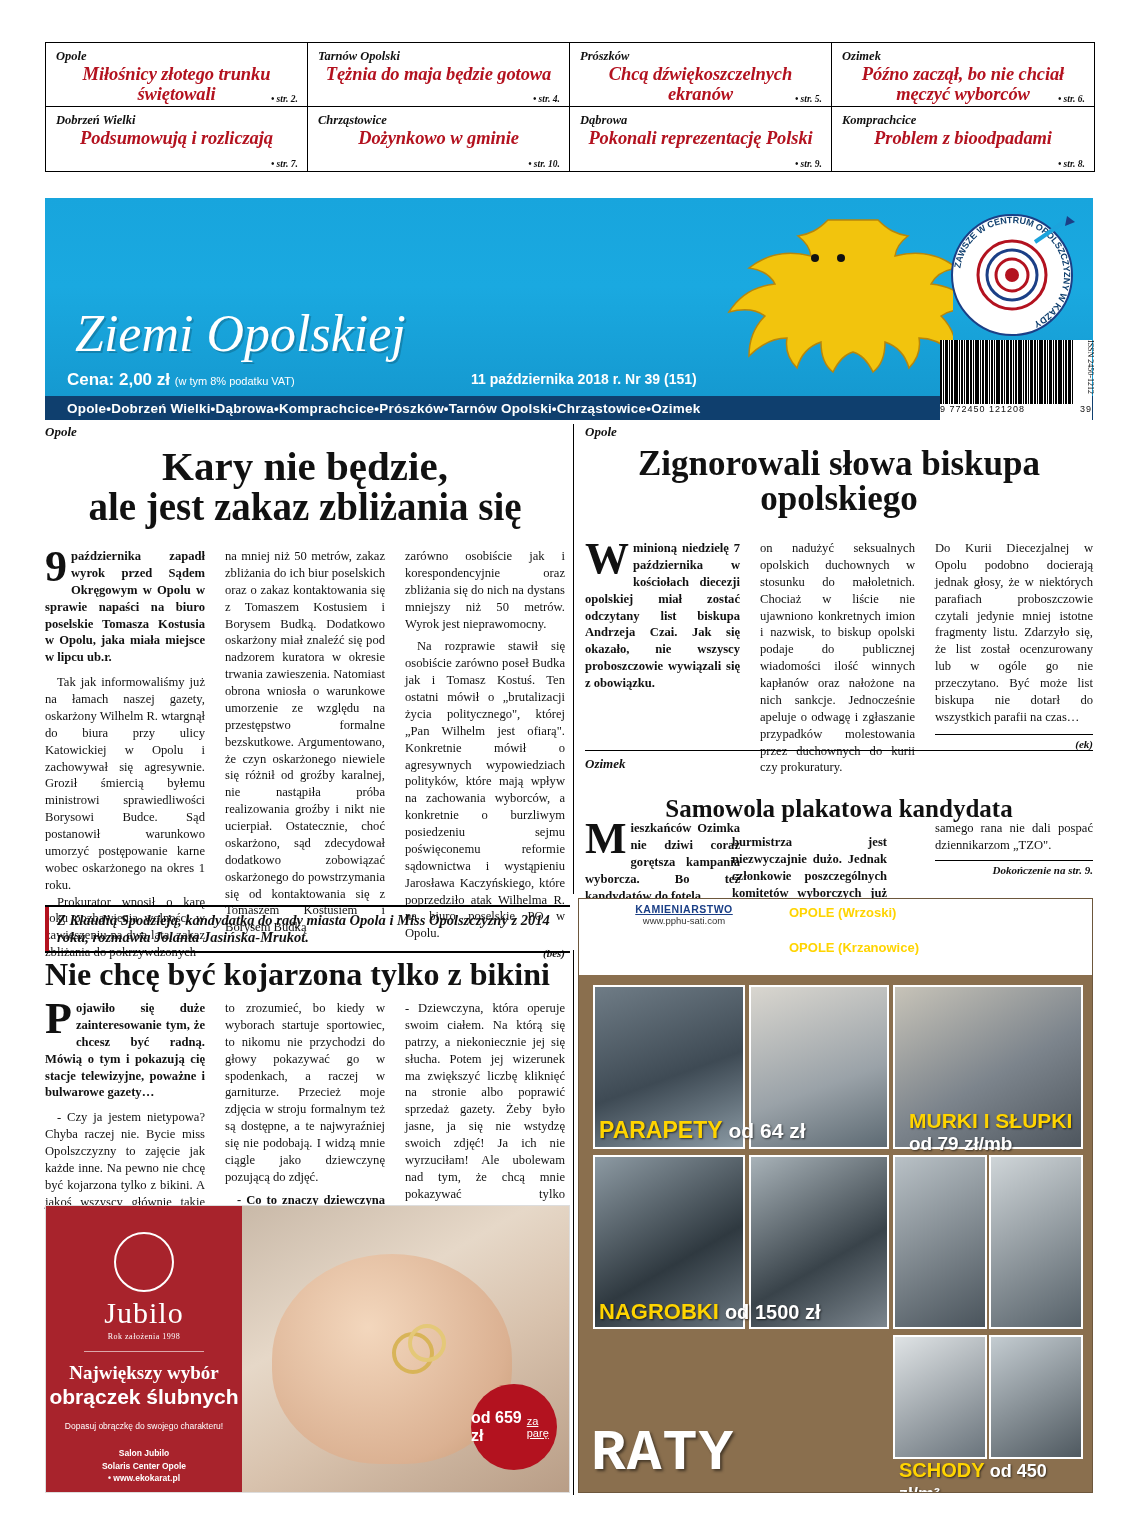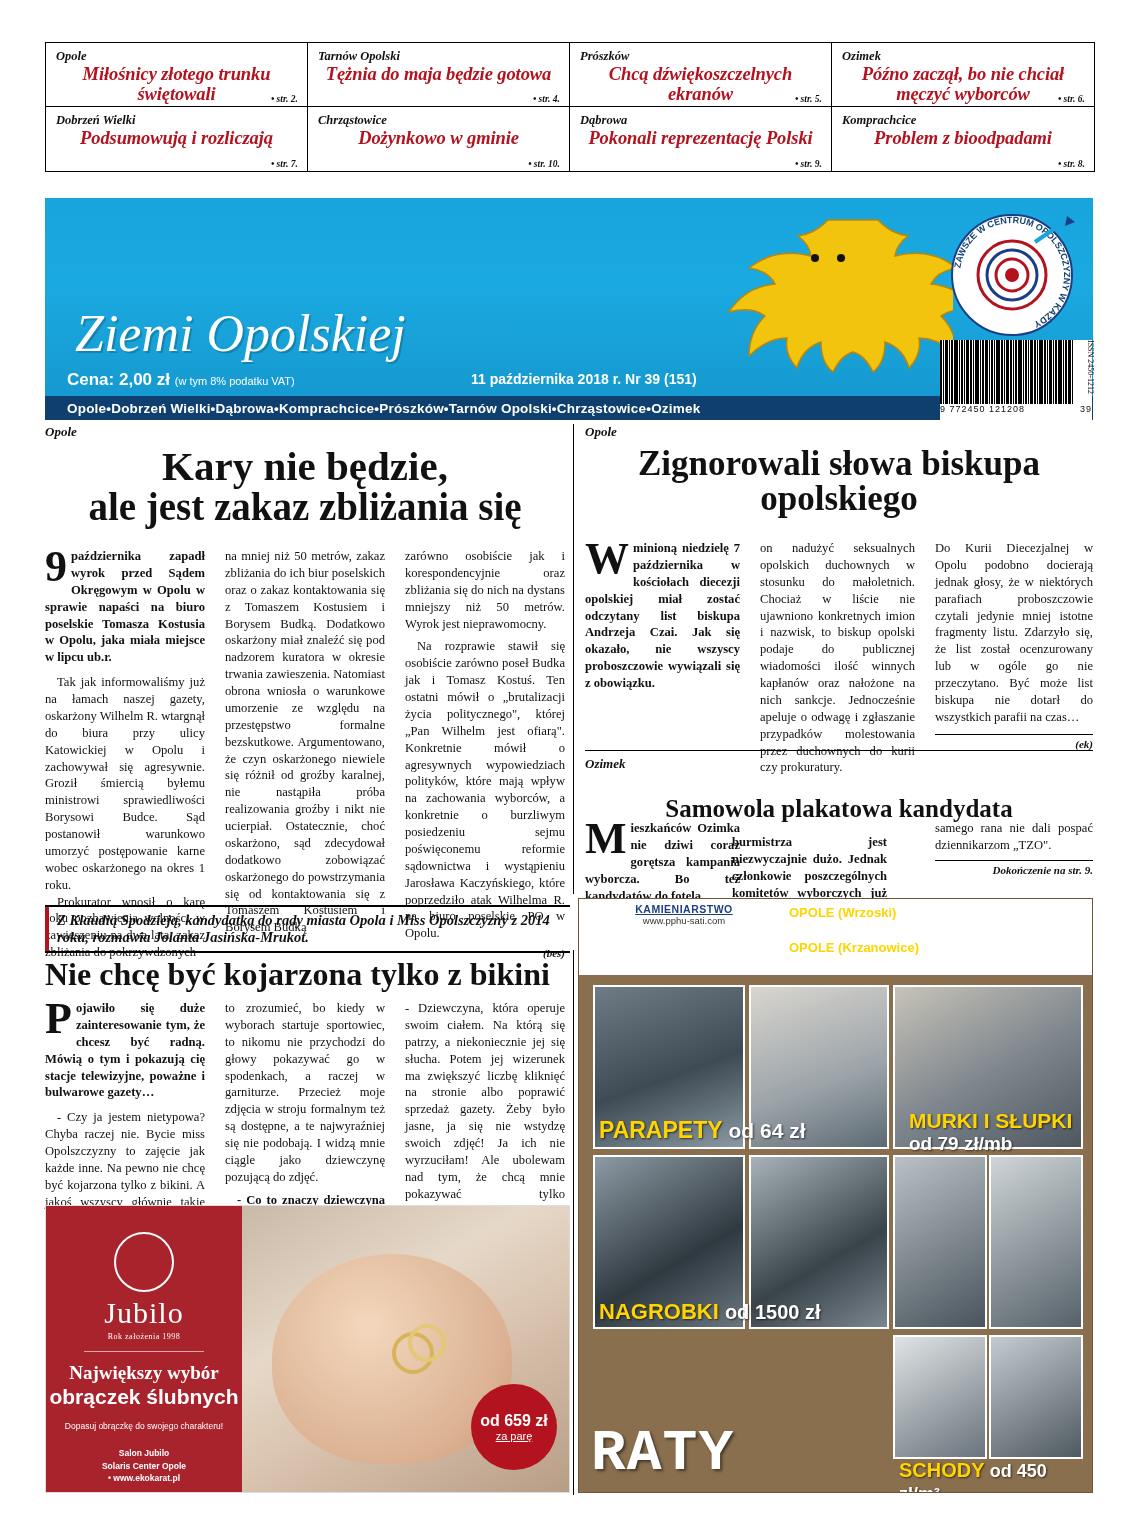--- a/index.html
+++ b/index.html
@@ -122,21 +122,21 @@
   .jub-sm{font-size:8.5px;margin-top:12px;font-family:"Liberation Sans",sans-serif;}
   .jub-addr{font-size:8.5px;font-weight:bold;margin-top:16px;line-height:1.5;font-family:"Liberation Sans",sans-serif;}
   .jub-photo{position:absolute;left:196px;top:0;width:329px;height:100%;
     background:linear-gradient(150deg,#c9b9a8 0%,#e6d8c8 35%,#d8c2ad 60%,#b89d86 100%);}
   .hands{position:absolute;left:30px;top:48px;width:240px;height:210px;border-radius:50% 50% 45% 45%;
     background:radial-gradient(circle at 40% 35%, #f3d7bd, #dbb192 70%, #c49873 100%);}
   .ring{position:absolute;left:150px;top:126px;width:34px;height:34px;border:4px solid #d8b458;border-radius:50%;}
   .ring2{position:absolute;left:166px;top:118px;width:30px;height:30px;border:4px solid #e4c878;border-radius:50%;}
   .pricecircle{
     position:absolute;right:14px;bottom:22px;width:86px;height:86px;border-radius:50%;
-    background:#b3121f;color:#fff;display:flex;flex-direction:column;align-items:center;justify-content:center;
+    background:#b3121f;color:#fff;display:flex;flex-direction:row;align-items:center;justify-content:center;
     font-family:"Liberation Sans",sans-serif;
   }
   .pricecircle b{font-size:16px;}
   .pricecircle span{font-size:11px;text-decoration:underline;}
 
   .ad-sati{
     position:absolute;left:578px;top:898px;width:515px;height:595px;
     background:#8a6f4e;overflow:hidden;border:1px solid #6d573c;box-sizing:border-box;
   }
   .sati-head{position:absolute;left:0;top:0;width:100%;height:76px;background:#fff;}

